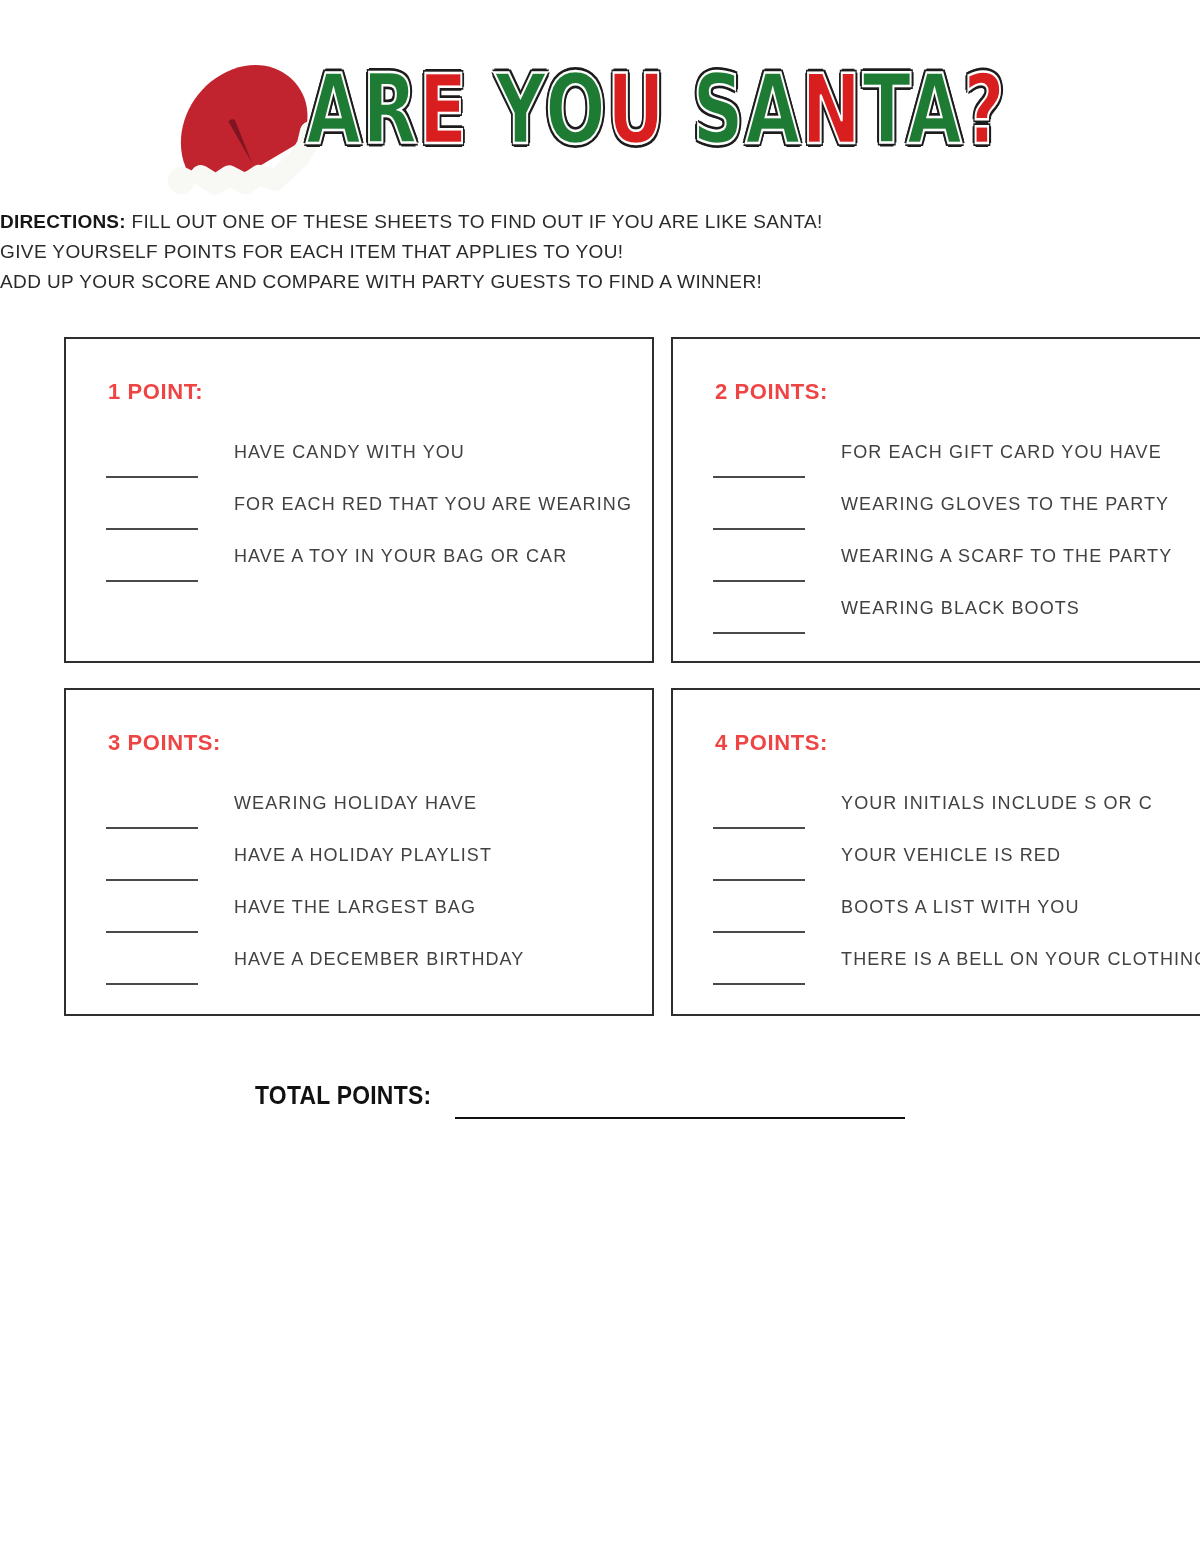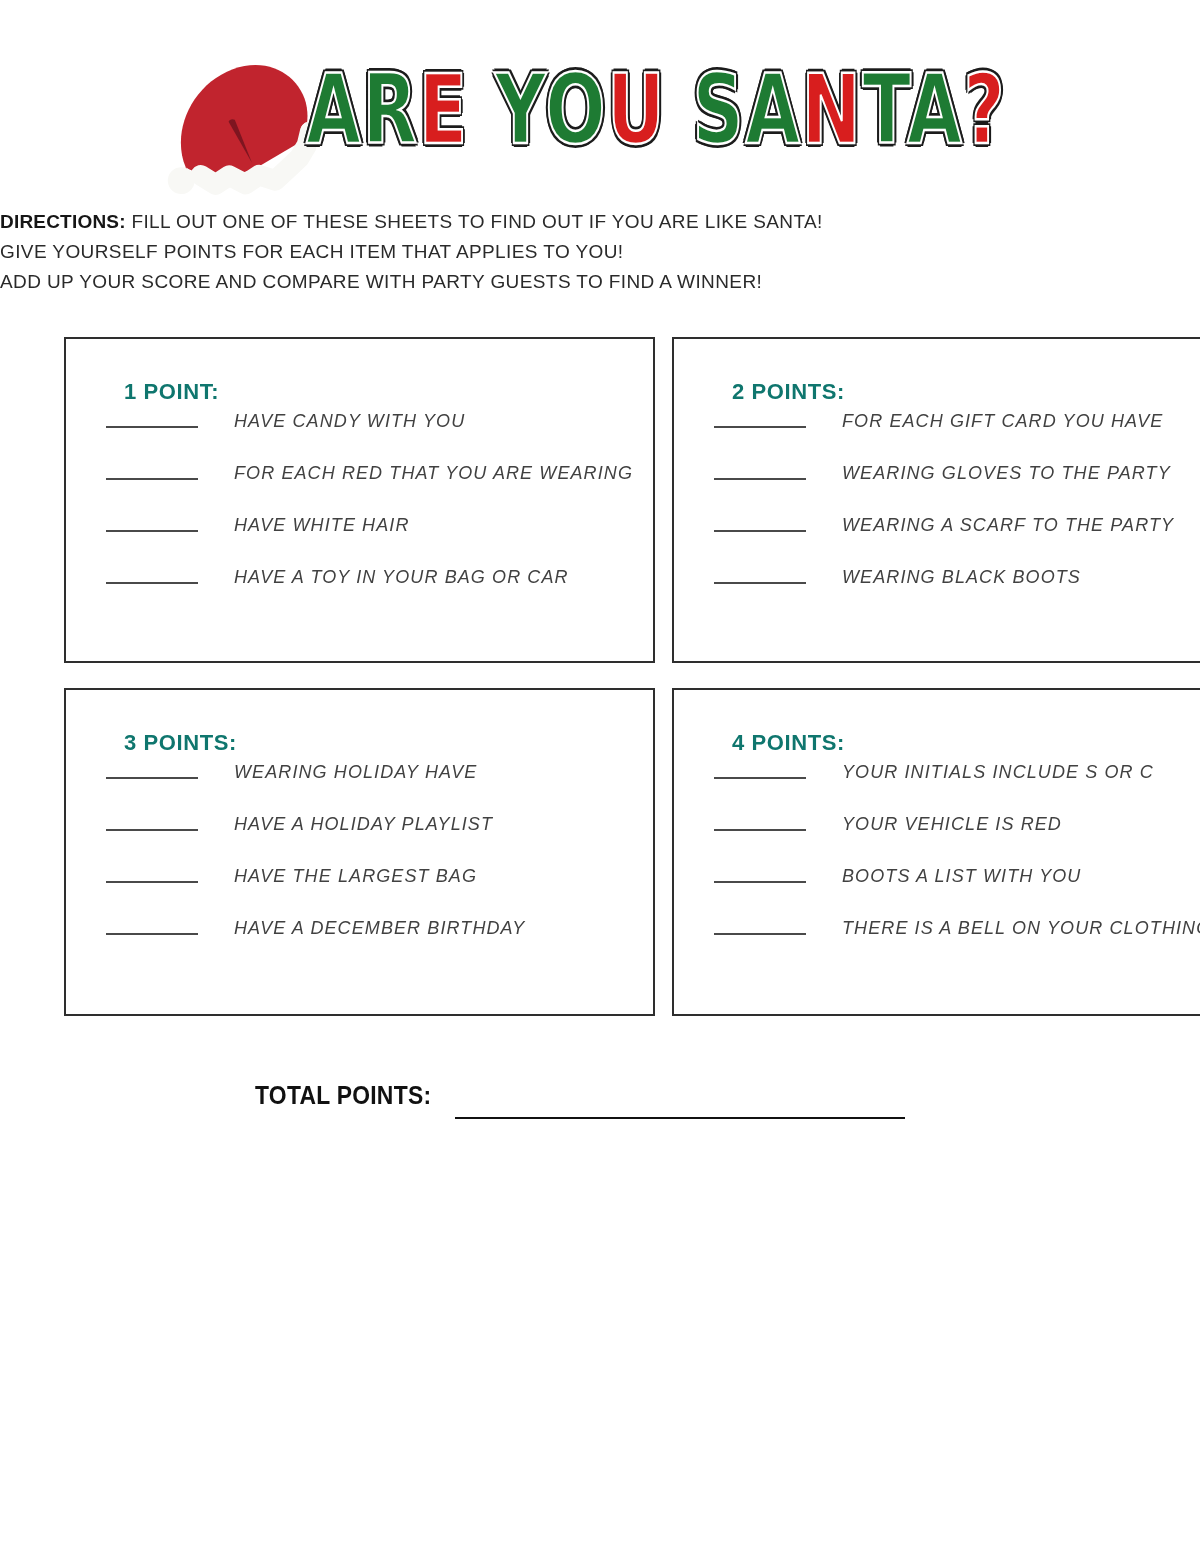--- a/index.html
+++ b/index.html
@@ -54,29 +54,29 @@
     grid-template-rows:326px 328px;
     column-gap:17px;row-gap:25px;
   }
   .box{
     border:2px solid #2e2e2e;
     background:#ffffff;
     box-sizing:border-box;
     padding:38px 20px 0 40px;
   }
   .box-heading{
-    margin:0 0 0 18px;
+    margin:0 0 0 2px;
     font-size:22px;line-height:30px;
     font-weight:bold;
     letter-spacing:0.6px;
-    color:#0f766e;
+    color:#ef4444;
   }
   .item-row{
     height:52px;
-    display:flex;align-items:flex-start;font-style:italic;
+    display:flex;align-items:flex-end;
   }
   .item-row.first{margin-top:4px;}
   .blank{
     width:92px;height:0;
     border-bottom:2px solid #4a4a4a;
     transform:translateY(15px);
     flex:none;
   }
   .item-label{
     margin-left:36px;
@@ -159,24 +159,20 @@
       <div class="item-row first">
         <div class="blank"></div>
         <div class="item-label">HAVE CANDY WITH YOU</div>
       </div>
       <div class="item-row">
         <div class="blank"></div>
         <div class="item-label">FOR EACH RED THAT YOU ARE WEARING</div>
       </div>
       <div class="item-row">
         <div class="blank"></div>
-        <div class="item-label">HAVE WHITE HAIR</div>
-      </div>
-      <div class="item-row">
-        <div class="blank"></div>
         <div class="item-label">HAVE A TOY IN YOUR BAG OR CAR</div>
       </div>
     </div>
 
     <div class="box">
       <h2 class="box-heading">2 POINTS:</h2>
       <div class="item-row first">
         <div class="blank"></div>
         <div class="item-label">FOR EACH GIFT CARD YOU HAVE</div>
       </div>

